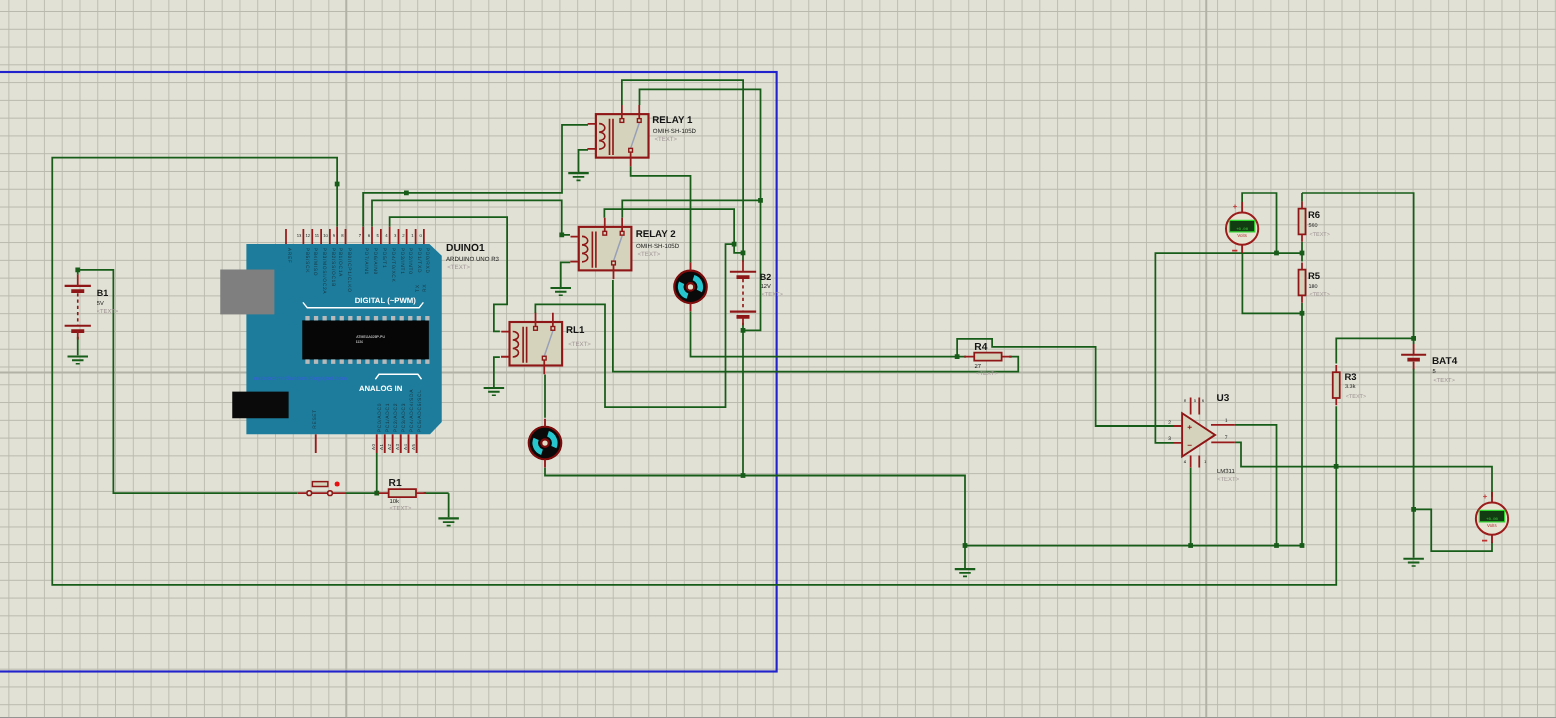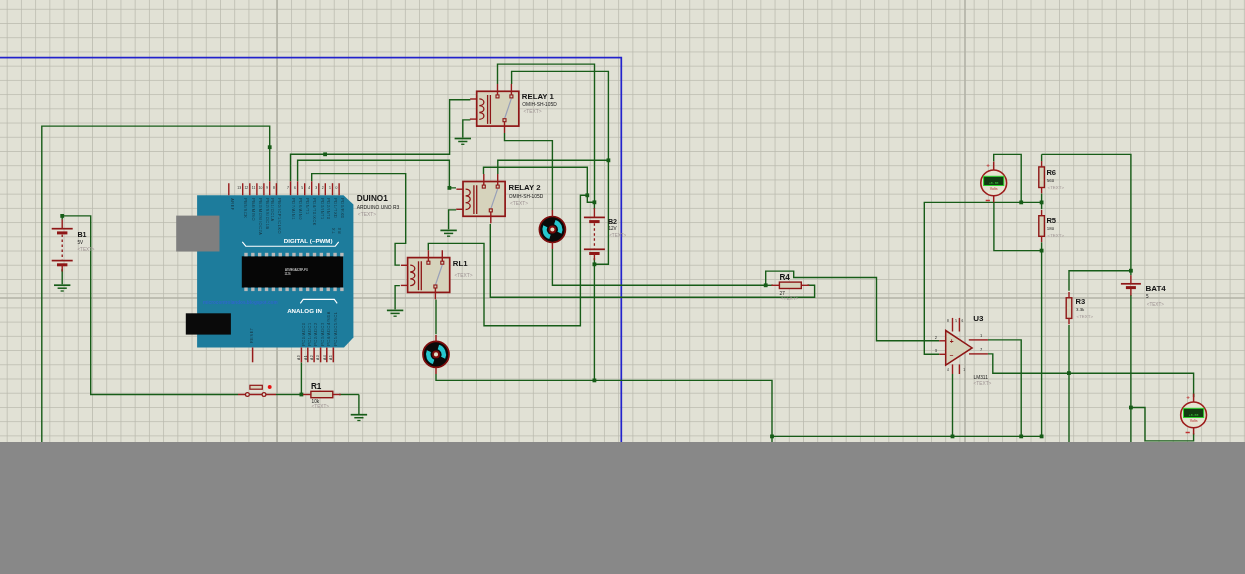--- a/index.html
+++ b/index.html
@@ -1,14 +1,14 @@
 <!DOCTYPE html>
 <html><head><meta charset="utf-8"><style>
 html,body{margin:0;padding:0;background:#888;}
-#c{width:1245px;height:442px;overflow:hidden;}
+#c{width:1245px;height:574px;overflow:hidden;}
 </style></head><body>
 <div id="c"><svg width="1245" height="574" viewBox="0 0 1245 574" style="filter:blur(0.28px)">
 <rect width="1245" height="574" fill="#e1e1d5"></rect>
 <defs>
         <pattern id="gr" width="14.22" height="14.22" patternUnits="userSpaceOnUse" patternTransform="translate(6.7,8.8)">
 <path d="M 14.22 0 L 0 0 0 14.22" fill="none" stroke="#b9b9ad" stroke-width="1.45"></path>
         </pattern>
       </defs>
 <rect width="1245" height="574" fill="url(#gr)"></rect>
 <line x1="277" y1="0" x2="277" y2="574" stroke="#b2b2a6" stroke-width="1.6"></line>

